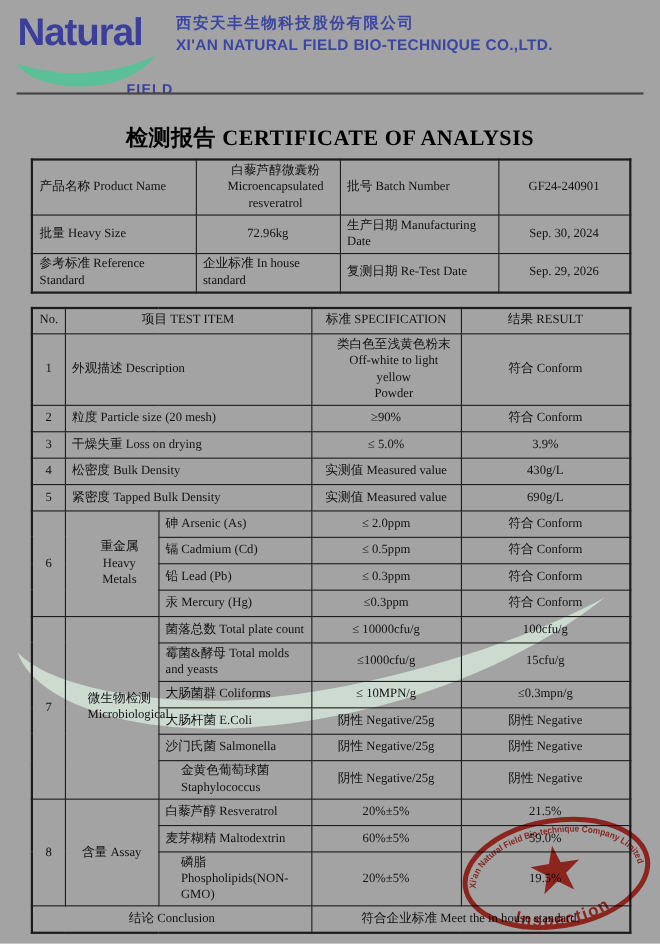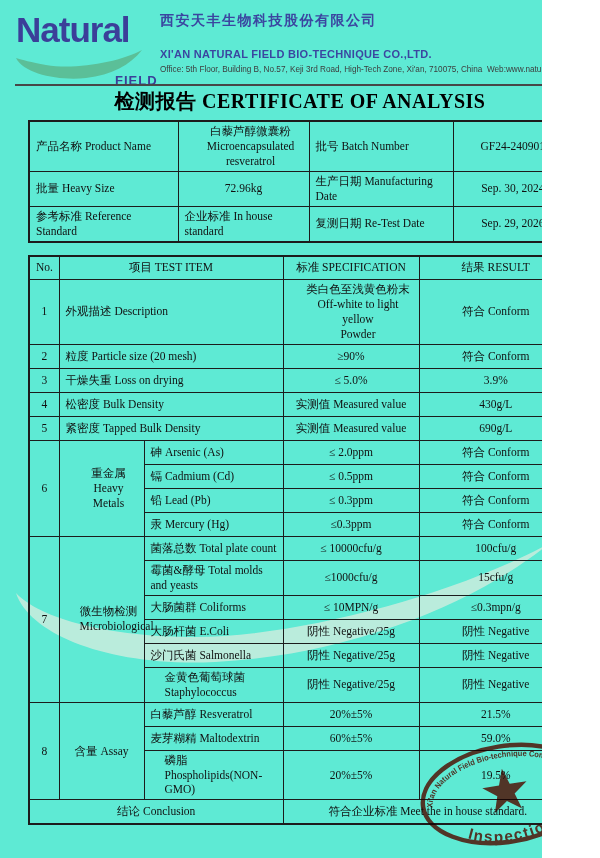--- a/index.html
+++ b/index.html
@@ -1,21 +1,21 @@
 <!DOCTYPE html>
 <html><head>
 <meta charset="utf-8">
 <style>
   * { margin: 0; padding: 0; box-sizing: border-box; }
   html, body { background: #ffffff; }
   .page {
     position: relative;
-    width: 542px;
+    width: 600px;
     height: 858px;
-    background: #5eead4;
+    background: #a3a3a3;
     overflow: hidden;
     font-family: "Liberation Serif", "DejaVu Serif", serif;
     color: #111;
   }
 
   
   .letterhead { position: absolute; top: 0; left: 0; width: 600px; height: 84px; }
   .logo { position: absolute; left: 14px; top: 8px; width: 140px; height: 70px; }
   .logo-word {
     position: absolute; left: 2px; top: 2px;
@@ -24,30 +24,30 @@
   }
   .logo-swoosh { position: absolute; left: 0px; top: 40px; width: 130px; height: 32px; }
   .logo-field {
     position: absolute; left: 101px; top: 65px;
     font-family: "Liberation Sans", "DejaVu Sans", sans-serif;
     font-weight: 800; font-size: 13px; letter-spacing: 1px; color: #3b3f99;
   }
   .hdr-right { position: absolute; left: 160px; top: 12px; width: 426px;
     font-family: "Liberation Sans", "DejaVu Sans", sans-serif; }
   .co-cn { font-size: 14px; font-weight: 800; color: #3b46a0; letter-spacing: 1.5px; }
-  .co-en { font-size: 11px; font-weight: 700; color: #3b46a0; letter-spacing: .3px; margin-top: 18px; }
+  .co-en { font-size: 14px; font-weight: 700; color: #3b46a0; letter-spacing: .3px; margin-top: 2px; }
   .addr-row { display: flex; justify-content: space-between; font-size: 8.2px; color: #3d3d3d; margin-top: 5px; white-space: nowrap; }
   .addr-row span { display: inline-block; }
   .hdr-rule { position: absolute; top: 84px; left: 15px; width: 570px; border-top: 2px solid #474747; }
 
   
   .content { position: absolute; left: 28px; top: 88px; width: 544px; z-index: 1; }
   .doc-title {
     text-align: center; font-size: 20px; font-weight: bold; color: #000;
-    letter-spacing: .5px; margin-bottom: 5px;
+    letter-spacing: .5px; margin-bottom: 5px; margin-top: 24px;
   }
 
   table { border-collapse: collapse; table-layout: fixed; width: 544px; background: transparent; }
   table { border: 2px solid #1c1c1c; }
   td, th { border: 1px solid #1c1c1c; font-size: 11.5px; line-height: 1.3; padding: 2px 6px; height: 24px; vertical-align: middle; }
   th { font-weight: normal; }
   .lft { text-align: left; }
   .ctr { text-align: center; }
   .pre { white-space: pre-line; padding-left: 20px; }
   .t2 { margin-top: 12px; }
@@ -73,24 +73,20 @@
     <div class="logo">
       <div class="logo-word">Natural</div>
       <svg class="logo-swoosh" viewBox="0 0 130 32" aria-hidden="true">
         <path d="M 2 10 C 10 26, 45 33, 72 30 C 98 27, 116 17, 128 2 C 106 14, 62 22, 32 17 C 17 14, 8 12, 2 10 Z" fill="#5bbf98"></path>
       </svg>
       <div class="logo-field">FIELD</div>
     </div>
     <div class="hdr-right">
       <div class="co-cn">西安天丰生物科技股份有限公司</div>
       <div class="co-en">XI'AN NATURAL FIELD BIO-TECHNIQUE CO.,LTD.</div>
-      <div class="addr-row">
-        <span>Office: 5th Floor, Building B, No.57, Keji 3rd Road, High-Tech Zone, Xi'an, 710075, China</span>
-        <span>Web:www.natural-field.com</span>
-      </div>
     </div>
   </header>
   <div class="hdr-rule"></div>
 
   <div class="content">
     <h1 class="doc-title">检测报告 CERTIFICATE OF ANALYSIS</h1>
 
     <table class="t1">
       <colgroup>
           <col style="width:149px">

